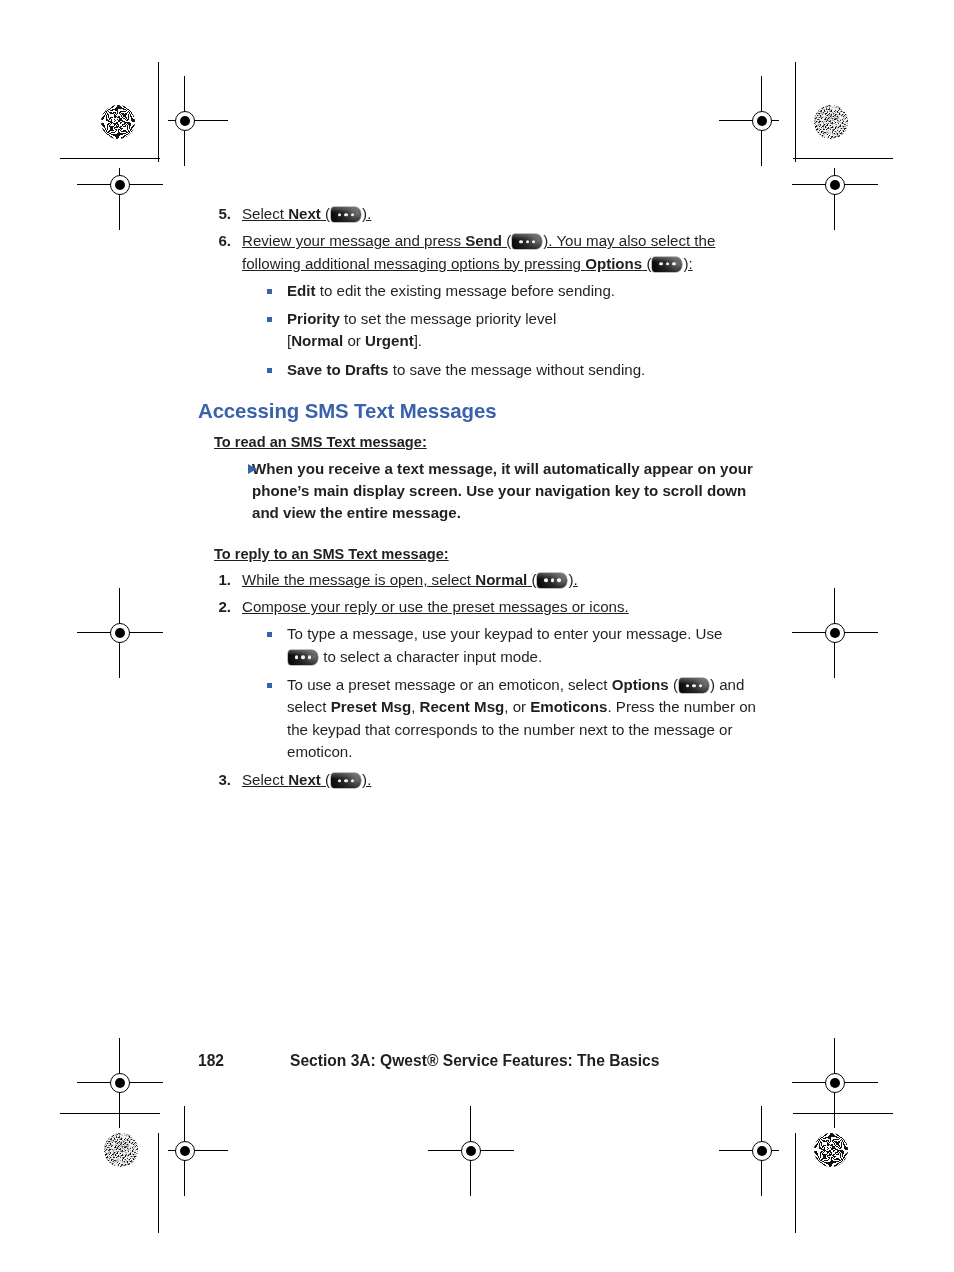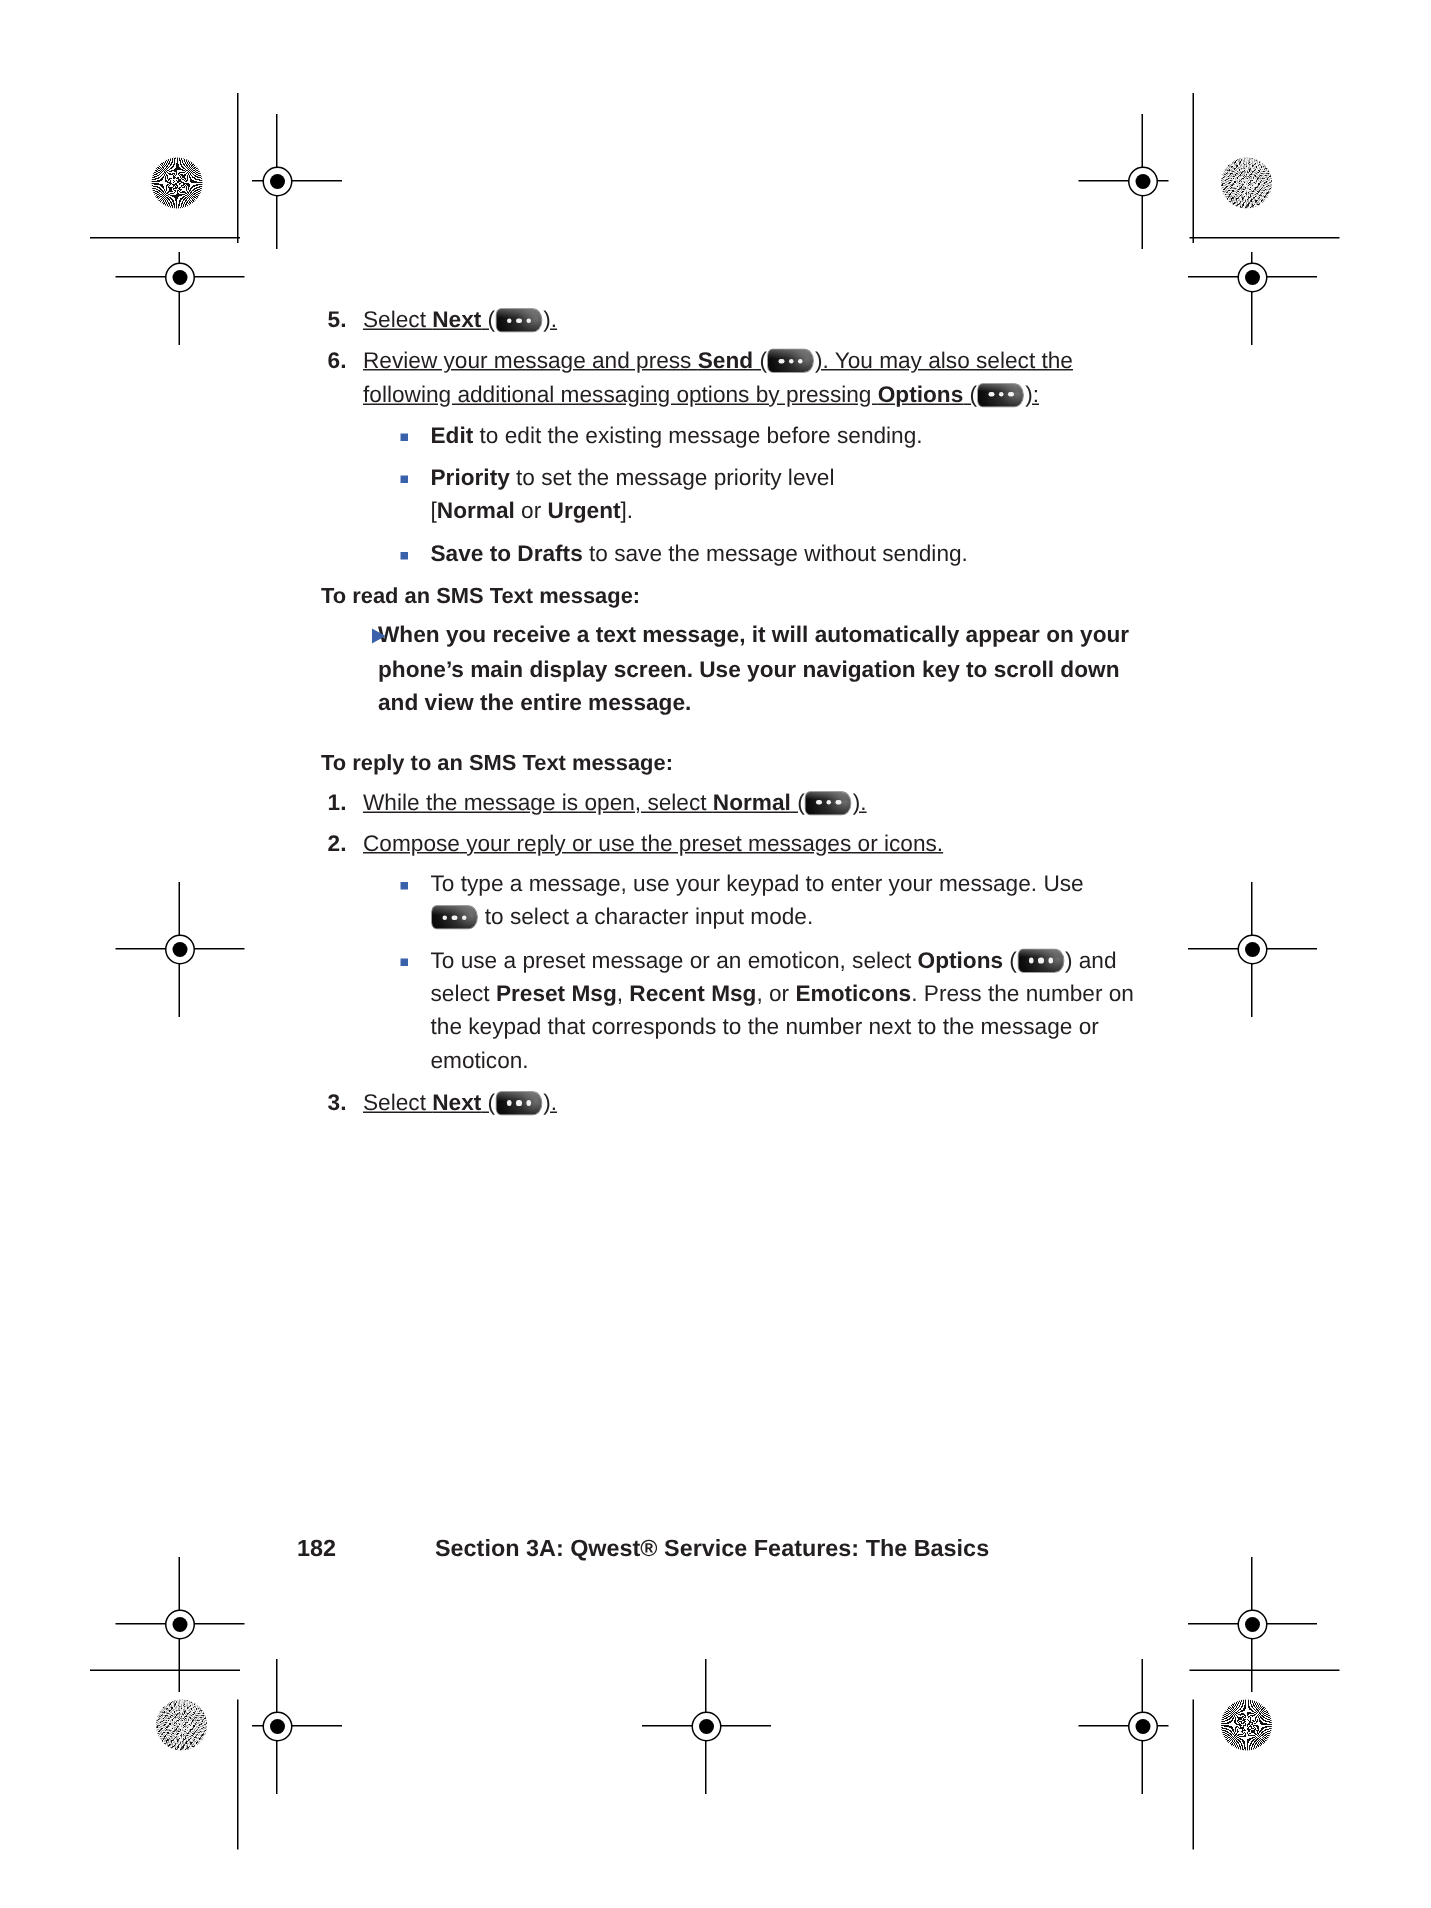--- a/index.html
+++ b/index.html
@@ -143,20 +143,21 @@
     font-size: 20.4px;
     font-weight: bold;
     margin: 19px 0 9px 0;
     letter-spacing: -0.1px;
   }
 
   .lead-in {
     font-weight: bold;
     font-size: 14.6px;
     margin: 0 0 4px 16px;
+    text-decoration: underline;
   }
   .lead-in.second { margin-top: 18px; }
 
   b, strong { font-weight: bold; }
 
   
   .softkey {
     display: inline-block;
     position: relative;
     width: 30px;
@@ -188,21 +189,21 @@
     width: 3.4px; height: 3.4px;
     background: #f2f2f2;
     border-radius: 50%;
   }
   .softkey.sk-inline { vertical-align: -3px; }
 
   
   .footer {
     position: absolute;
     left: 198px;
-    top: 1024px;
+    top: 1052px;
     width: 600px;
     display: flex;
     font-weight: bold;
     font-size: 15.6px;
     color: #231f20;
   }
   .footer .pageno { width: 66px; }
   .footer .ftext { white-space: nowrap; margin-left: 26px; }
 </style>
 </head>
@@ -326,20 +327,21 @@
               </span></span>):</div>
         </div>
       </div>
 
     <ul class="sqlist" id="option-bullets">
         <li style="--bullet: #3a62ab;"><b>Edit</b> to edit the existing message before sending.</li>
         <li style="--bullet: #3a62ab;"><b>Priority</b> to set the message priority level<br>[<b>Normal</b> or <b>Urgent</b>].</li>
         <li style="--bullet: #3a62ab;"><b>Save to Drafts</b> to save the message without sending.</li>
       </ul>
 
+    <h2 class="section-head" style="color: rgb(58, 98, 171);">Accessing SMS Text Messages</h2>
 
     <div class="lead-in">To read an SMS Text message:</div>
 
     <ul class="arrowlist">
       <li>
         <span class="tri" style="border-left-color: rgb(58, 98, 171);"></span>
         <span>When you receive a text message, it will automatically appear on your phone’s main display screen. Use your navigation key to scroll down and view the entire message.</span>
       </li>
     </ul>
 

